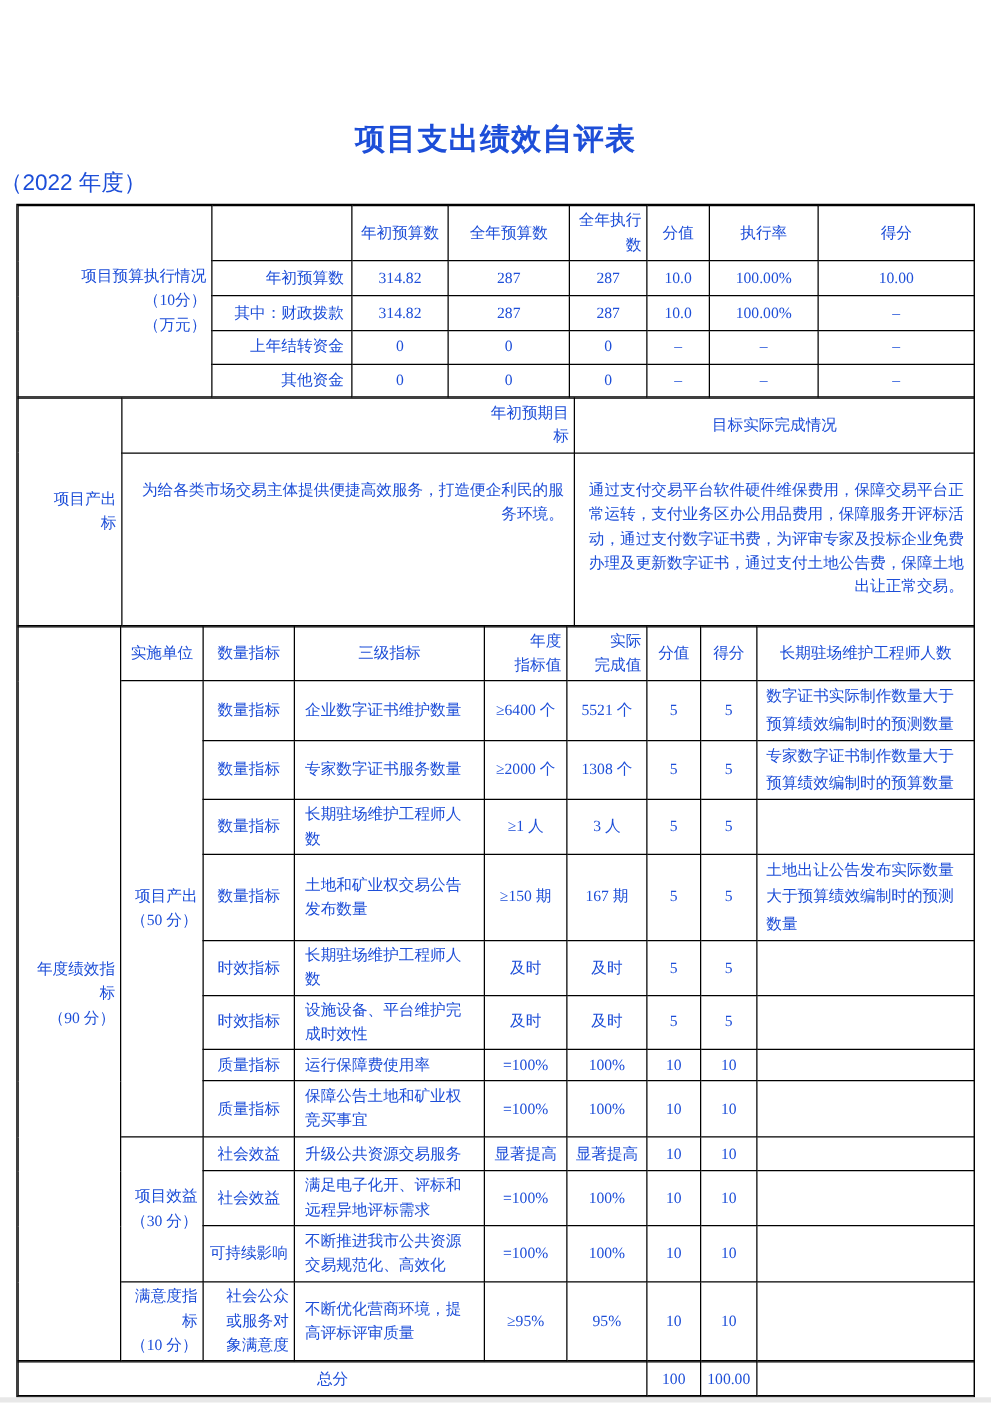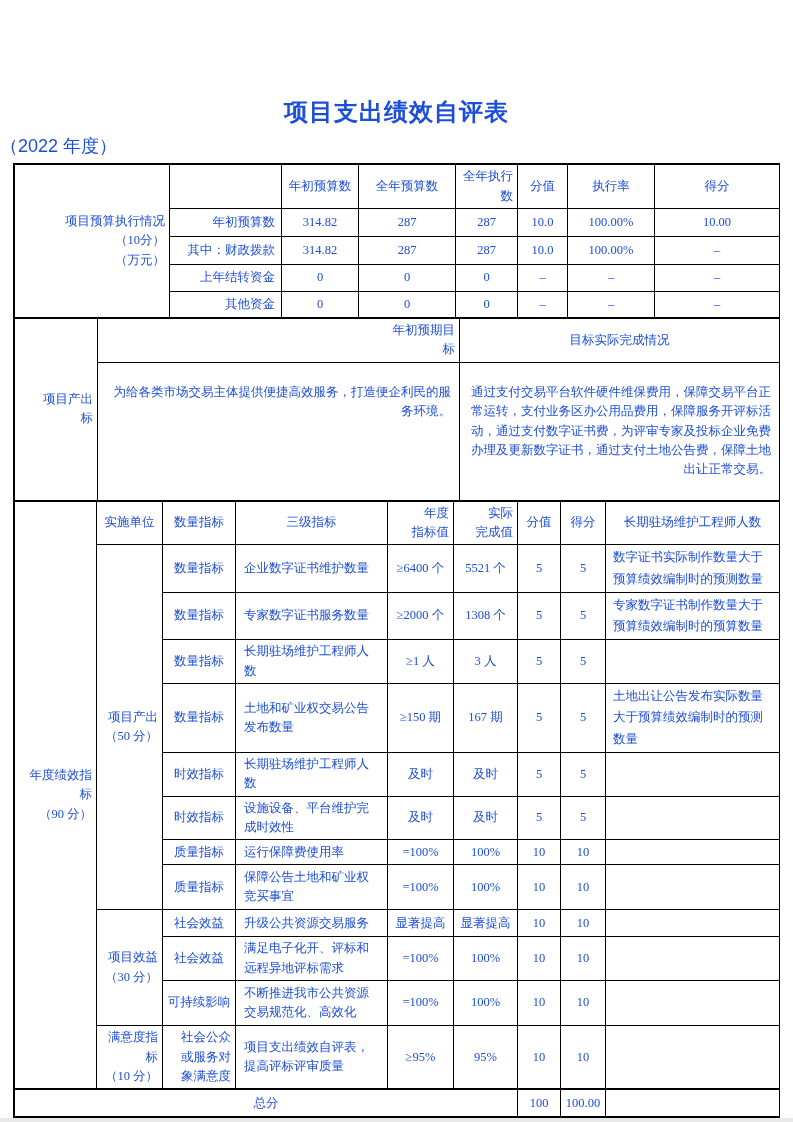--- a/index.html
+++ b/index.html
@@ -257,21 +257,21 @@
         <td>10</td>
         <td>10</td>
         <td class="dev"></td>
       </tr>
       <tr style="height:55px">
         <td class="pre">满意度指标
 （10 分）</td>
         <td class="pre">社会公众
 或服务对
 象满意度</td>
-        <td class="l">项目支出绩效自评表，提高评标评审质量</td>
+        <td class="l">不断优化营商环境，提高评标评审质量</td>
         <td>≥95%</td>
         <td>95%</td>
         <td>10</td>
         <td>10</td>
         <td class="dev"></td>
       </tr>
     </tbody>
       </table>
 
     <table>

